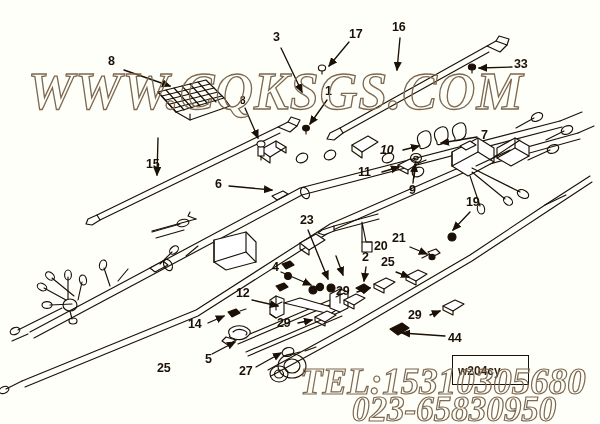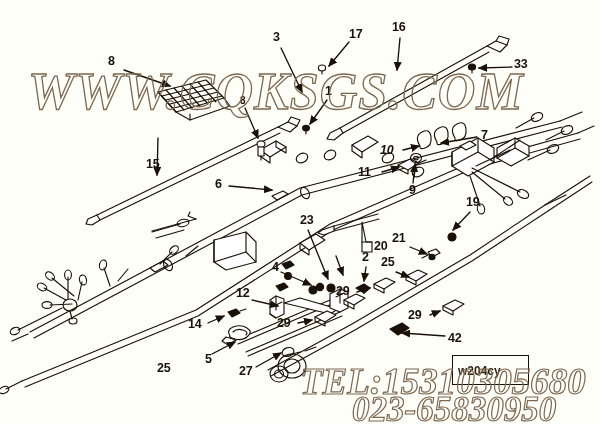--- a/index.html
+++ b/index.html
@@ -375,21 +375,21 @@
   <div class="callout" style="left:392px; top:232px;">21</div>
   <div class="callout" style="left:381px; top:256px;">25</div>
   <div class="callout" style="left:272px; top:261px;">4</div>
   <div class="callout" style="left:236px; top:287px;">12</div>
   <div class="callout" style="left:336px; top:285px;">29</div>
   <div class="callout" style="left:277px; top:317px;">29</div>
   <div class="callout" style="left:408px; top:309px;">29</div>
   <div class="callout" style="left:188px; top:318px;">14</div>
   <div class="callout" style="left:205px; top:353px;">5</div>
   <div class="callout" style="left:239px; top:365px;">27</div>
-  <div class="callout" style="left:448px; top:332px;">42</div>
+  <div class="callout" style="left:448px; top:332px;">44</div>
   <div class="callout" style="left:157px; top:362px;">25</div>
 
   <div class="label-box"></div>
   <div class="label-box-text">w204cy</div>
 
   <div class="wm-layer">
     <div class="wm-text wm-top">WWW.CQKSGS.COM</div>
     <div class="wm-text wm-tel">TEL:15310305680</div>
     <div class="wm-text wm-phone">023-65830950</div>
   </div>

